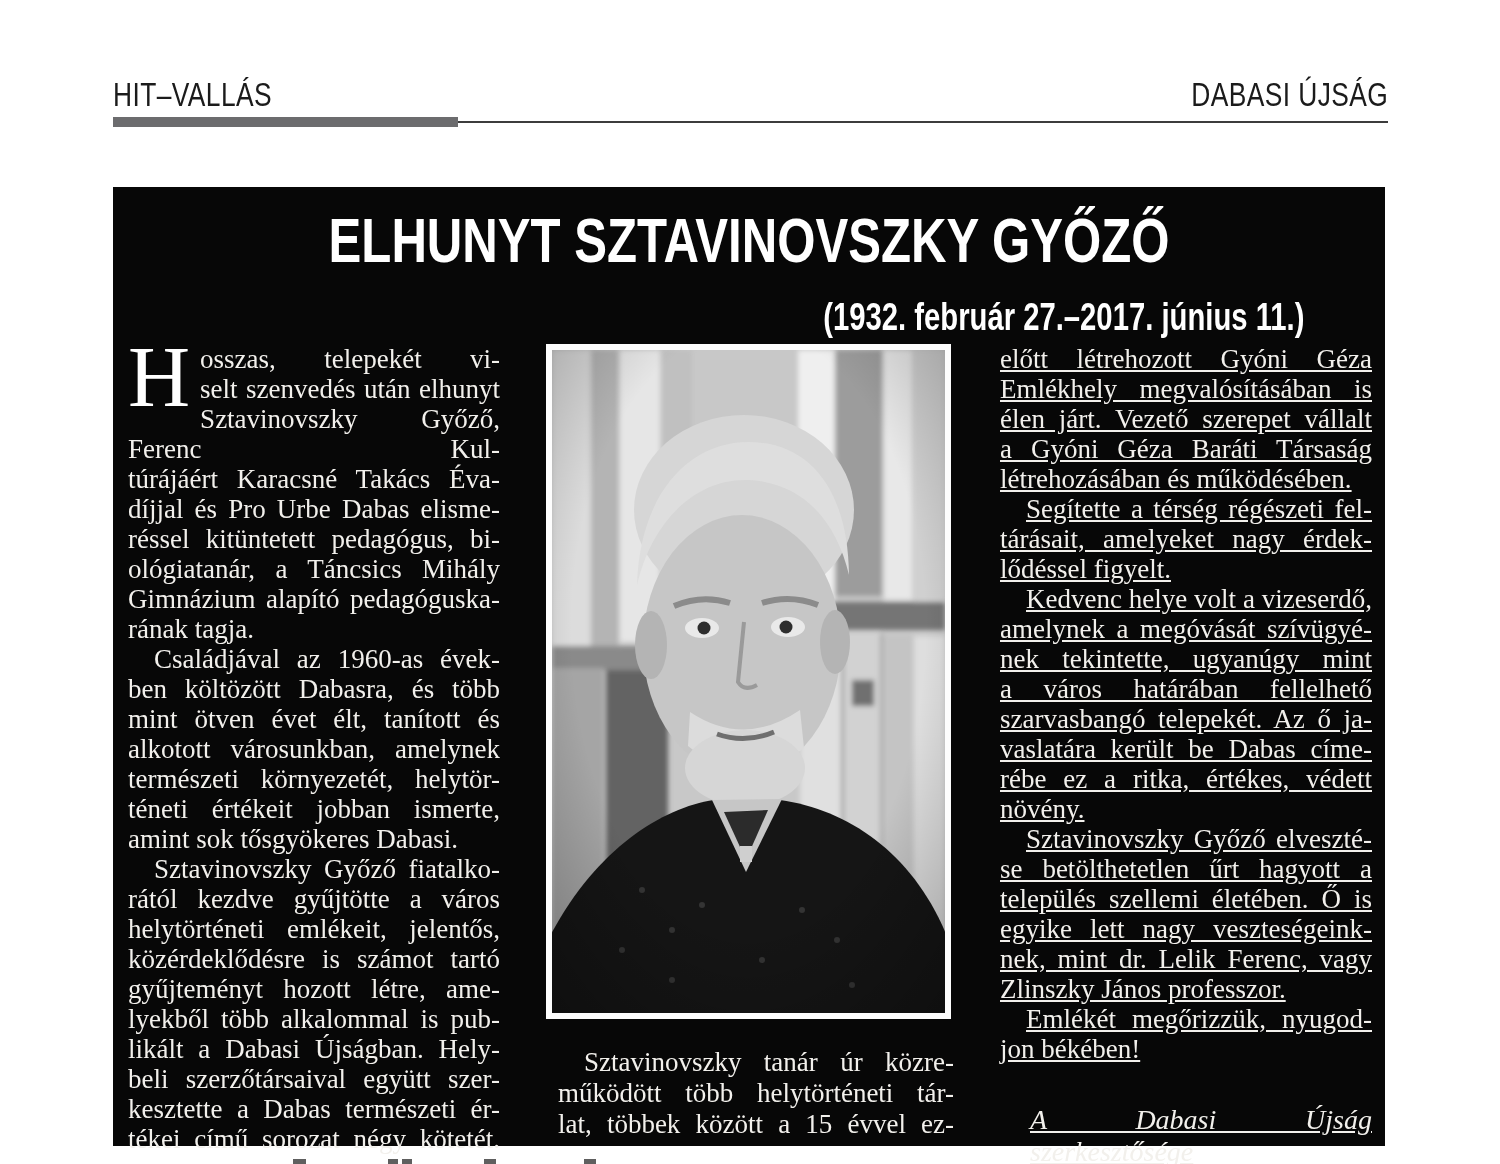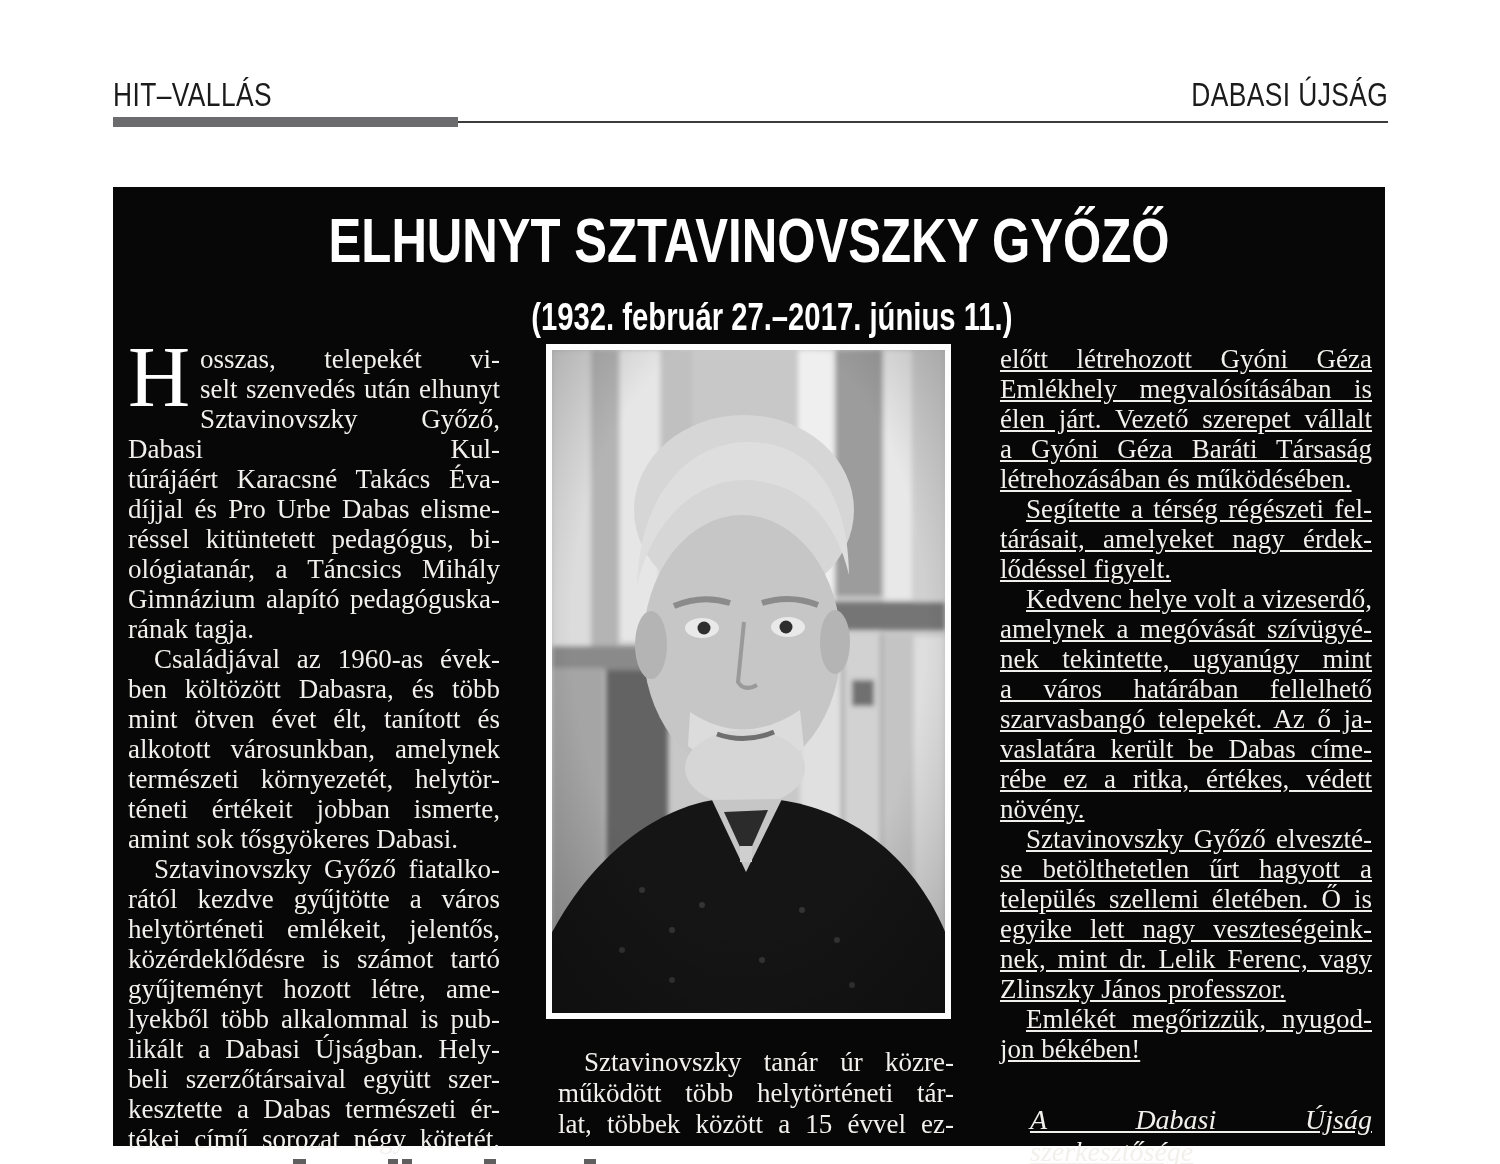--- a/index.html
+++ b/index.html
@@ -20,21 +20,21 @@
   .rule-thin{position:absolute;left:113px;top:121px;width:1275px;height:2px;
     background:var(--rule-thin,#3c3c3c);}
   .rule-thick{position:absolute;left:113px;top:117px;width:345px;height:10px;
     background:var(--rule-thick,#6c6c6e);}
   
   .article{position:absolute;left:113px;top:187px;width:1272px;height:959px;
     background:var(--article-bg,#070707);color:var(--article-text,#f2f0ec);}
   .title-wrap{margin-top:20px;text-align:center;line-height:66px;white-space:nowrap;}
   .title{transform:scaleX(0.78);transform-origin:center;
     font-family:"Liberation Sans",sans-serif;font-weight:bold;font-size:63px;color:#fff;}
-  .dates-wrap{margin-top:4px;text-align:center;line-height:46px;white-space:nowrap;padding-left:45px;}
+  .dates-wrap{margin-top:4px;text-align:right;line-height:46px;white-space:nowrap;padding-left:45px;}
   .dates{transform:scaleX(0.75);transform-origin:center;
     font-family:"Liberation Sans",sans-serif;font-weight:bold;font-size:39px;color:#fff;}
   
   .columns{position:absolute;left:15px;top:157px;width:1244px;display:flex;}
   .col-left{width:372px;}
   .col-mid{width:410px;margin-left:46px;margin-right:44px;}
   .col-right{width:372px;text-decoration:underline;}
   .para{margin:0;}
   .line{font-size:27px;line-height:30px;text-align:justify;text-align-last:justify;
     white-space:nowrap0;}
@@ -74,21 +74,21 @@
       <span class="cond dates">(1932. február 27.–2017. június 11.)</span>
     </div>
 
     <div class="columns">
 
       <div class="col col-left">
           <div class="para">
             <span class="dropcap">H</span>
             <div class="line">osszas, telepekét vi-</div>
             <div class="line">selt szenvedés után elhunyt</div>
-            <div class="line">Sztavinovszky Győző, Dabasi Kul-</div>
+            <div class="line">Sztavinovszky Győző, Ferenc Kul-</div>
             <div class="line">túrájáért Karacsné Takács Éva-</div>
             <div class="line">díjjal és Pro Urbe Dabas elisme-</div>
             <div class="line">réssel kitüntetett pedagógus, bi-</div>
             <div class="line">ológiatanár, a Táncsics Mihály</div>
             <div class="line">Gimnázium alapító pedagóguska-</div>
             <div class="line endline">rának tagja.</div>
           </div>
           <div class="para">
             <div class="line indent">Családjával az 1960-as évek-</div>
             <div class="line">ben költözött Dabasra, és több</div>

